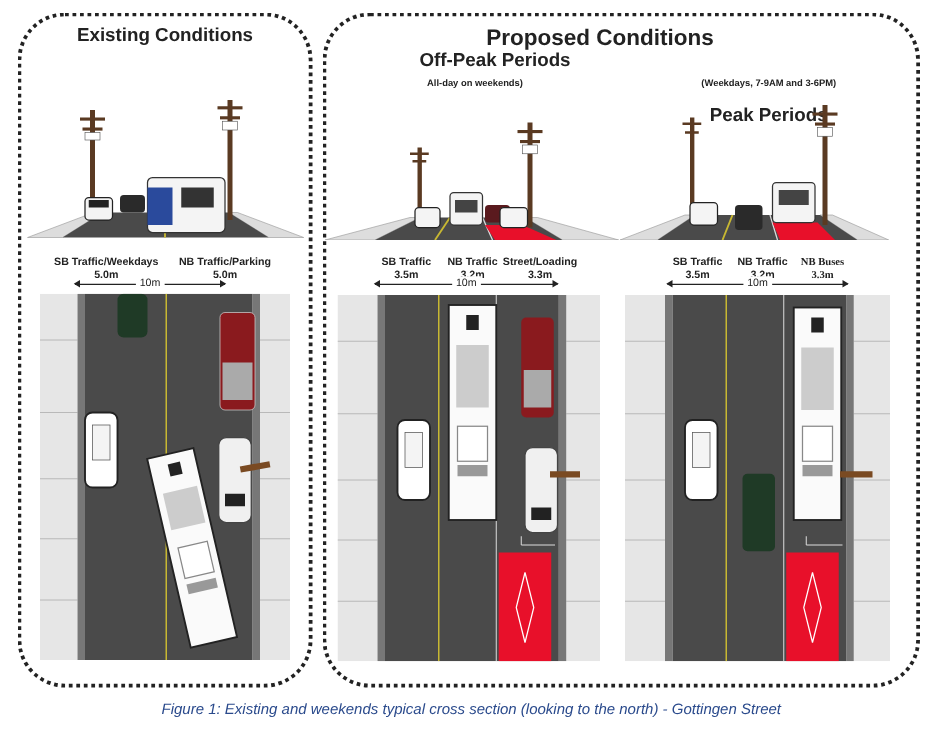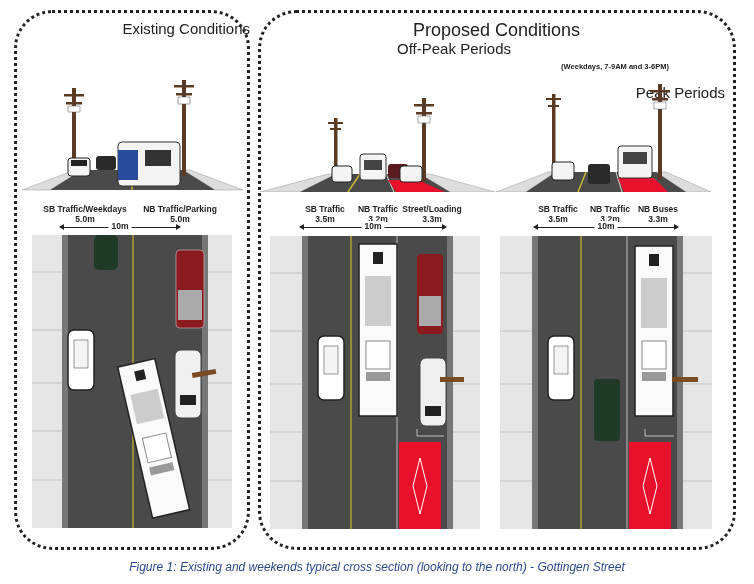--- a/index.html
+++ b/index.html
@@ -1,40 +1,41 @@
 <!DOCTYPE html>
 <html><head>
 <meta charset="utf-8">
 <style>
   html,body{margin:0;padding:0;background:#fff;}
   body{width:754px;height:584px;position:relative;overflow:hidden;font-family:"Liberation Sans",sans-serif;}
   .frame{position:absolute;border:3px dotted #222;border-radius:38px;box-sizing:border-box;}
   #frame-existing{left:14px;top:10px;width:236px;height:540px;}
   #frame-proposed{left:258px;top:10px;width:478px;height:540px;}
-  .title{position:absolute;font-family:"Liberation Sans",sans-serif;font-weight:normal;color:#222;text-align:right;white-space:nowrap;}
+  .title{position:absolute;font-family:"Liberation Sans",sans-serif;font-weight:bold;color:#222;text-align:center;white-space:nowrap;}
   .subtitle{position:absolute;font-weight:bold;color:#222;text-align:center;font-size:7.5px;line-height:10px;}
   .lbl{position:absolute;font-weight:bold;color:#222;text-align:center;font-size:8.5px;line-height:10px;white-space:nowrap;}
   .dim{position:absolute;height:10px;}
   .dim .line{position:absolute;top:5px;left:0;right:0;border-top:1px solid #222;}
   .dim .arrL{position:absolute;left:-1px;top:2px;width:0;height:0;border-top:3px solid transparent;border-bottom:3px solid transparent;border-right:5px solid #222;}
   .dim .arrR{position:absolute;right:-1px;top:2px;width:0;height:0;border-top:3px solid transparent;border-bottom:3px solid transparent;border-left:5px solid #222;}
-  .dim .txt{position:absolute;left:50%;top:-1px;transform:translateX(-50%);background:#fff;padding:0 3px;font-weight:bold;font-size:8.5px;color:#222;}
+  .dim .txt{position:absolute;left:50%;top:-1px;transform:translateX(-50%);background:#fff;padding:0 3px;font-weight:normal;font-size:8.5px;color:#222;}
   .caption{position:absolute;left:0;right:0;top:560px;text-align:center;font-style:italic;color:#2a4a8c;font-size:12px;}
   svg{position:absolute;}
 </style>
 </head>
 <body>
 
 <div class="frame" id="frame-existing"></div>
 <div class="frame" id="frame-proposed"></div>
 
 <div class="title" style="left:14px;width:236px;top:20px;font-size:15px;">Existing Conditions</div>
 <div class="title" style="left:380px;width:200px;top:20px;font-size:18px;">Proposed Conditions</div>
 <div class="title" style="left:281px;width:230px;top:40px;font-size:15px;">Off-Peak Periods</div>
 <div class="subtitle" style="left:265px;width:230px;top:62px;">
+  <div>All-day on weekends)</div>
 </div>
 <div class="title" style="left:505px;width:220px;top:40px;font-size:15px;margin-top:44px;">Peak Periods</div>
 <div class="subtitle" style="left:505px;width:220px;top:62px;">(Weekdays, 7-9AM and 3-6PM)</div>
 
 <svg style="left:20px;top:80px;" width="225" height="120" viewBox="0 0 225 120">
   <polygon points="2,110 55,90 62,90 30,110" fill="#ddd" stroke="#999" stroke-width="0.5"></polygon>
   <polygon points="223,110 170,90 163,90 195,110" fill="#ddd" stroke="#999" stroke-width="0.5"></polygon>
   <polygon points="30,110 62,90 163,90 195,110" fill="#4a4a4a"></polygon>
   <line x1="112" y1="90" x2="112" y2="110" stroke="#c8b832" stroke-width="1.5"></line>
   <g>
@@ -242,21 +243,21 @@
 </svg>
 
 <div class="lbl" style="left:528px;width:60px;top:204px;">
   <div>SB Traffic</div>
   <div>3.5m</div>
 </div>
 <div class="lbl" style="left:580px;width:60px;top:204px;">
   <div>NB Traffic</div>
   <div>3.2m</div>
 </div>
-<div class="lbl" style="left:628px;width:60px;top:204px;">
+<div class="lbl" style="left:628px;width:60px;top:204px;font-family:Liberation Serif, serif;">
   <div>NB Buses</div>
   <div>3.3m</div>
 </div>
 <div class="dim" style="left:534px;width:144px;top:222px;">
   <div class="line"></div>
     <div class="arrL"></div>
     <div class="arrR"></div>
   <span class="txt">10m</span>
 </div>
 

